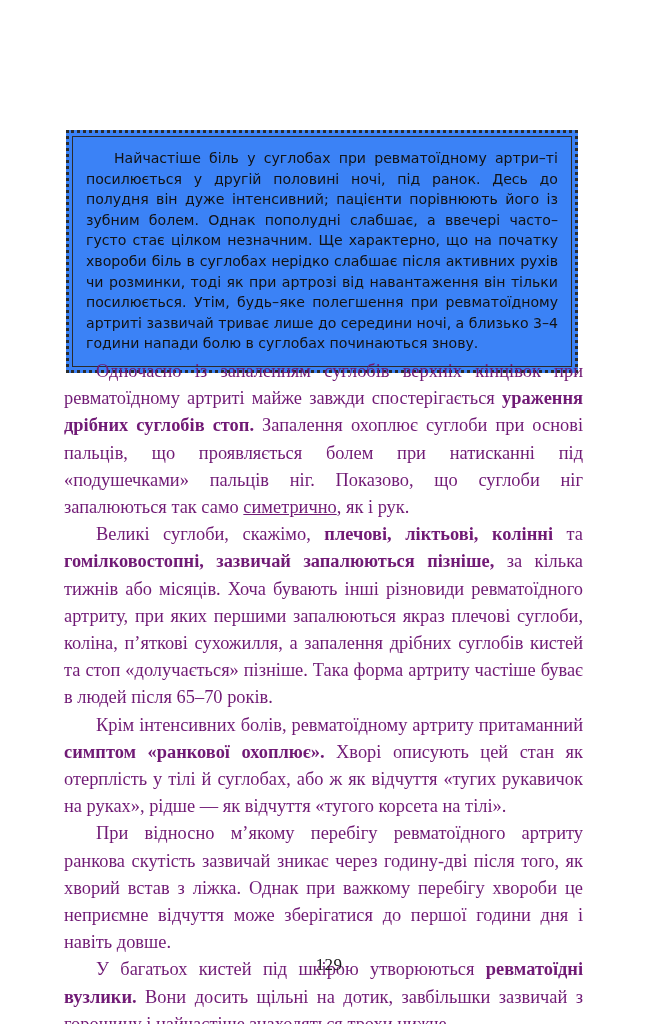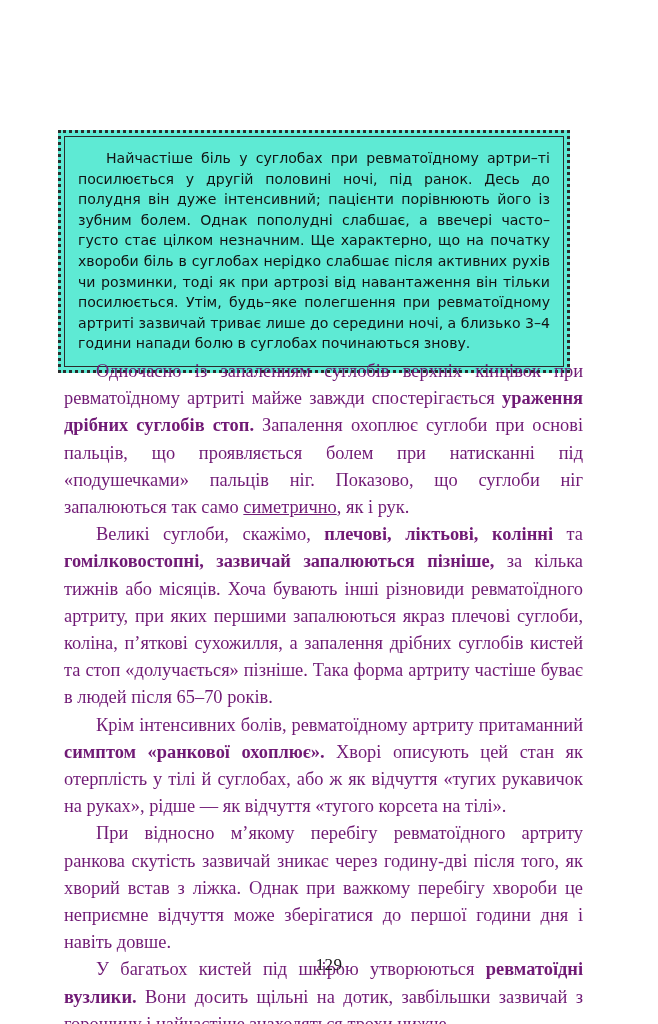--- a/index.html
+++ b/index.html
@@ -14,27 +14,27 @@
     height: 1024px;
     background: #ffffff;
     overflow: hidden;
     font-family: "Liberation Serif", "DejaVu Serif", serif;
     color: #111111;
   }
 
   
   .callout {
     position: absolute;
-    left: 58px;
+    left: 66px;
     top: 130px;
     width: 512px;
     box-sizing: border-box;
     border: 3px dotted #2b2b2b;
     padding: 3px;
-    background: #5eead4;
+    background: #3b82f6;
   }
   .callout-inner {
     border: 1px solid #2b2b2b;
     padding: 11px 13px 12px 13px;
     box-sizing: border-box;
   }
   .callout-text {
     font-family: "DejaVu Sans", "Liberation Sans", sans-serif;
     font-size: 14.1px;
     line-height: 20.6px;

